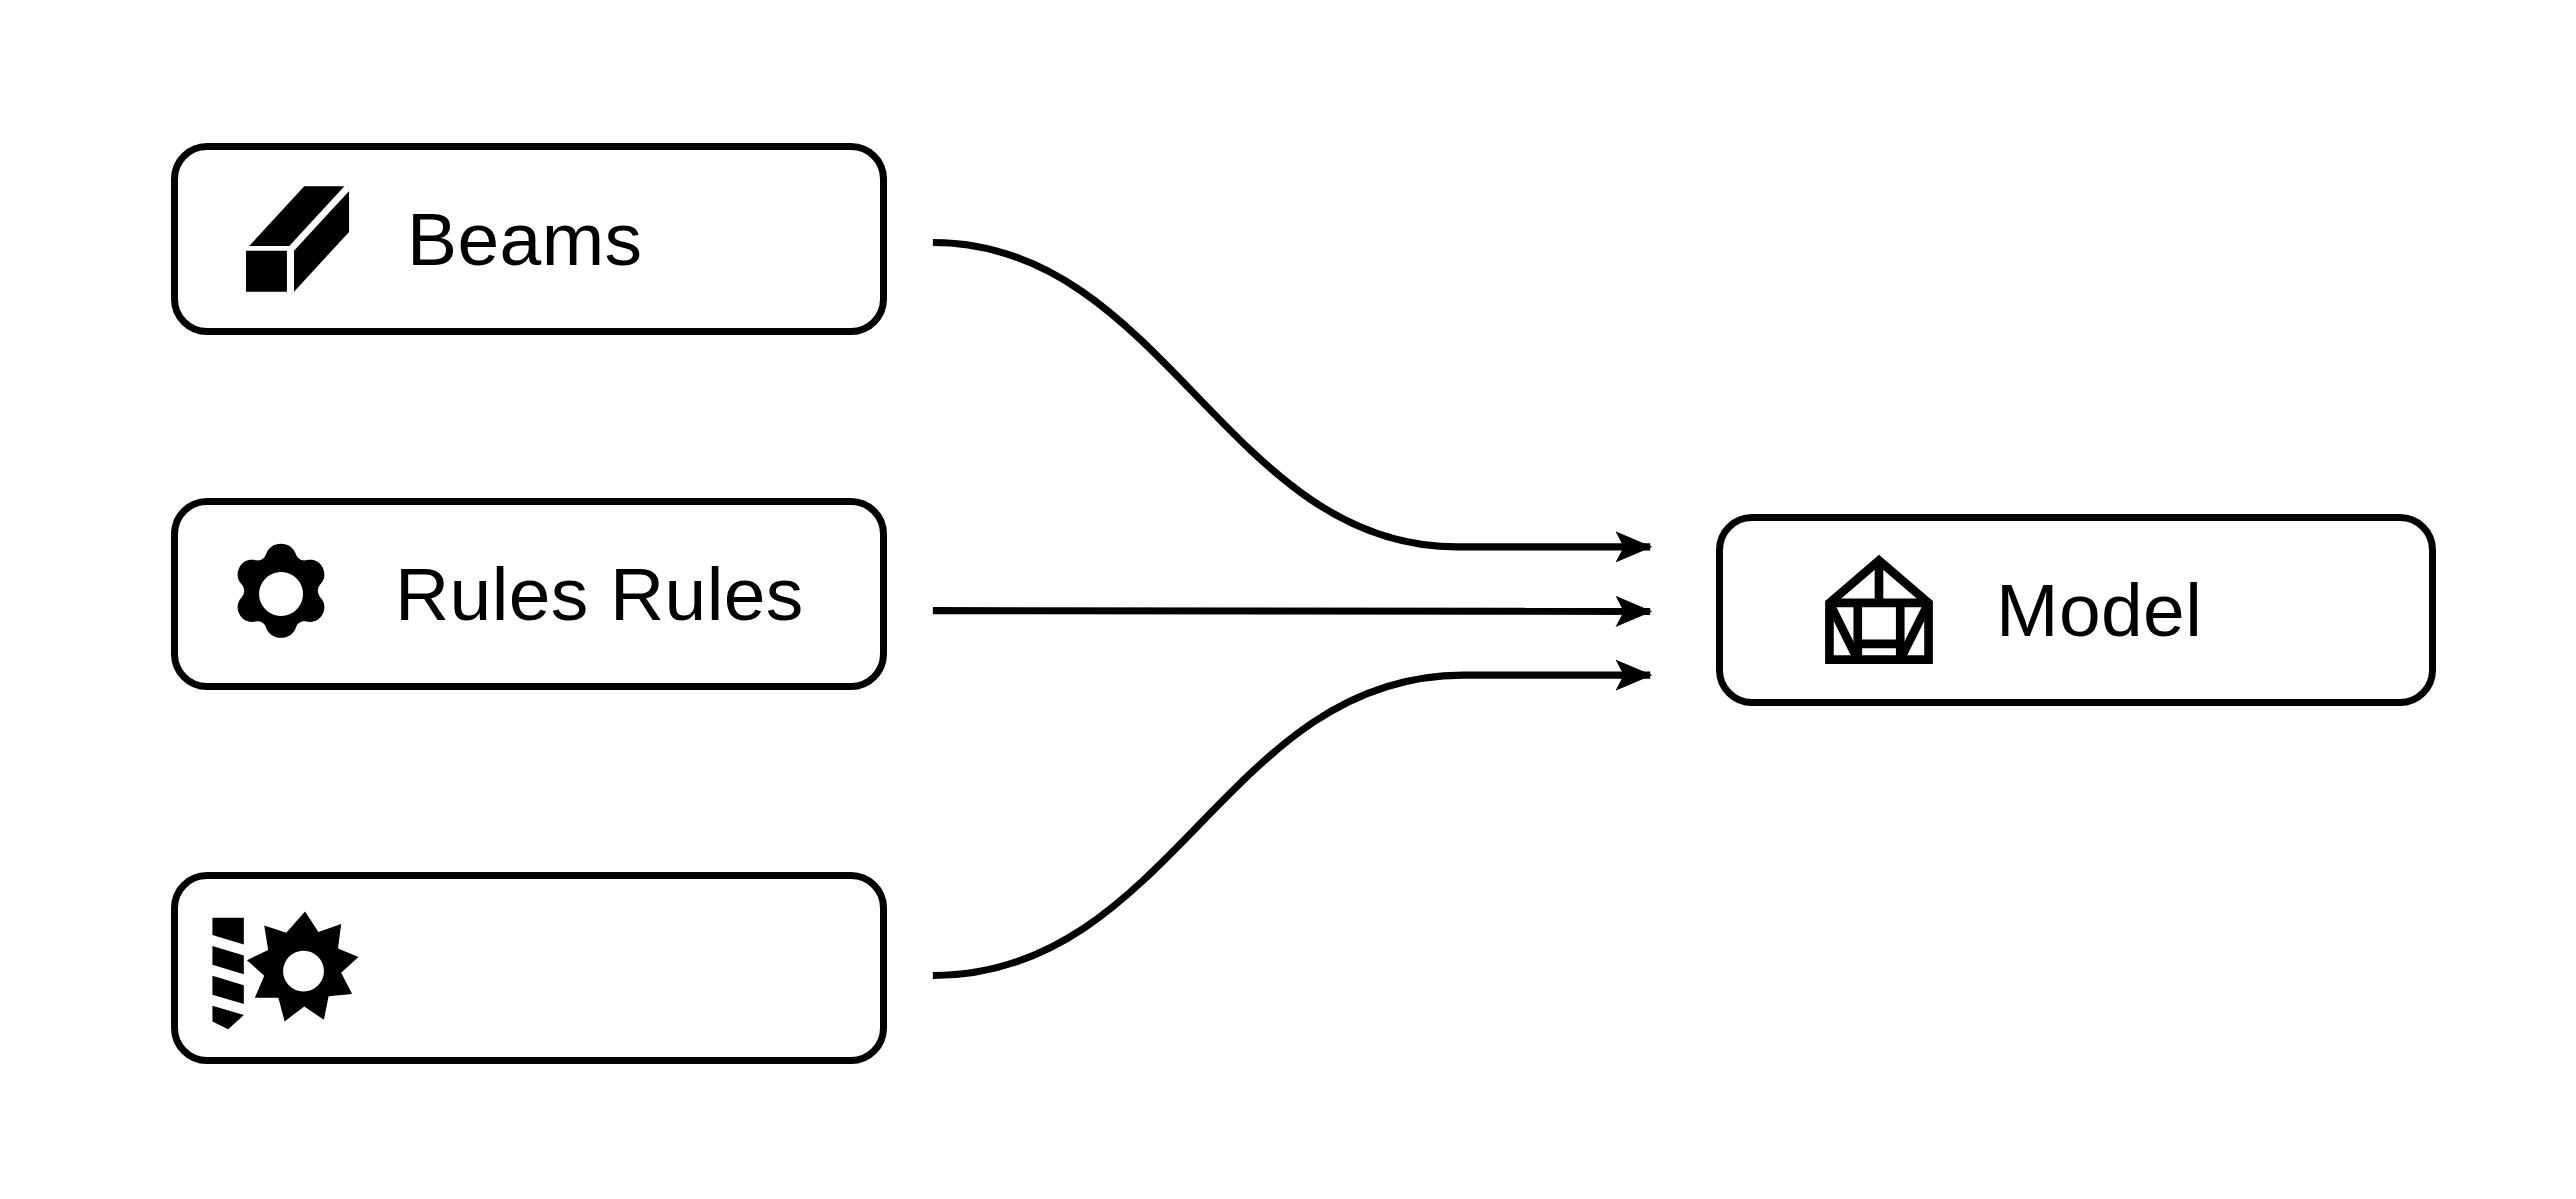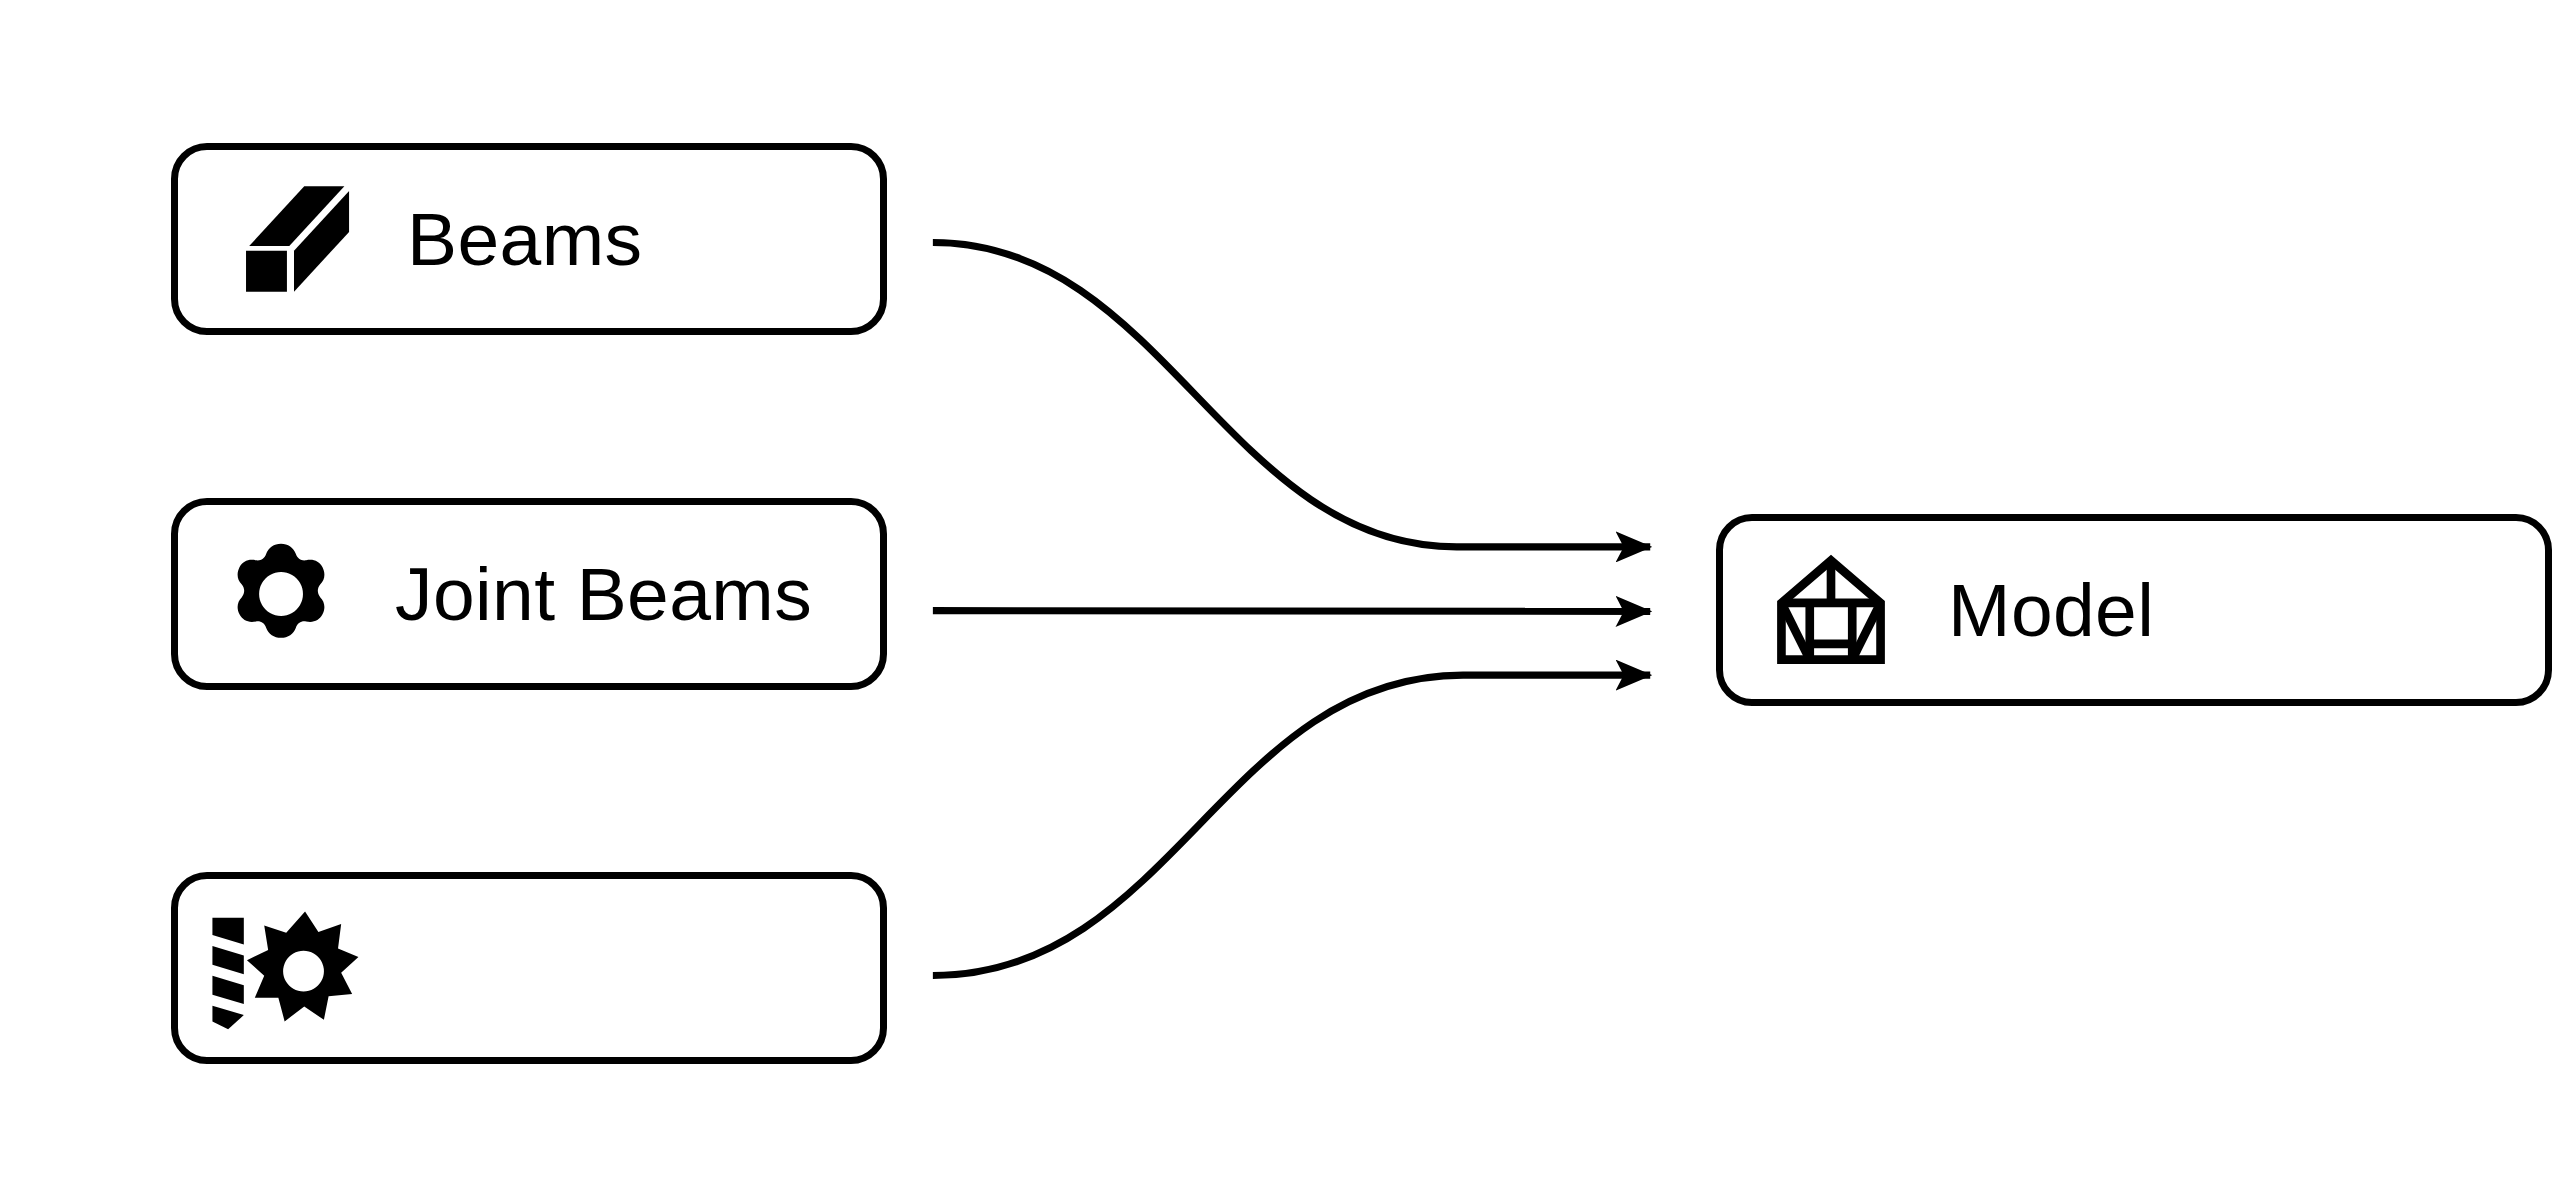--- a/index.html
+++ b/index.html
@@ -35,21 +35,21 @@
   .node-label {
     font-size: 75px;
     line-height: 1;
     color: #000000;
     letter-spacing: 0.4px;
     white-space: nowrap;
   }
   #node-beams      { left: 171px; top: 143px;  width: 716px; height: 192px; }
   #node-jointrules { left: 171px; top: 498px;  width: 716px; height: 192px; }
   #node-features   { left: 171px; top: 872px; width: 716px; height: 192px; }
-  #node-model      { left: 1716px; top: 514px; width: 836px; height: 192px; }
+  #node-model      { left: 1716px; top: 514px; width: 720px; height: 192px; padding-left: 48px; }
 
   #node-beams .node-icon      { width: 134px; height: 118px; margin-left: 38px; }
   #node-beams .node-label     { margin-left: 57px; }
   #node-jointrules .node-icon { width: 102px; height: 118px; margin-left: 52px; }
   #node-jointrules .node-label{ margin-left: 63px; }
   #node-features .node-icon   { width: 157px; height: 126px; margin-left: 25px; }
   #node-features .node-label  { margin-left: 28px; }
   #node-model .node-icon      { width: 118px; height: 118px; margin-left: 49px; }
   #node-model .node-label     { margin-left: 58px; }
 
@@ -114,21 +114,21 @@
           c -6 -6 -7 -14 -3 -22
           c 4 -8 12 -11 21 -9
           c 6 1 11 -2 13 -8
           c 3 -8 10 -13 19 -13
           Z
           M 60 42
           a 28 28 0 1 0 0.1 0
           Z"></path>
       </svg>
     </span>
-    <span class="node-label">Joint Beams</span>
+    <span class="node-label">Rules Rules</span>
   </div>
 
   <div class="node" id="node-features">
     <span class="node-icon">
       <svg viewBox="0 0 200 160" width="157" height="126" xmlns="http://www.w3.org/2000/svg">
 
         <g>
           <polygon points="12,16 52,16 52,50 12,38" fill="#000000"></polygon>
           <polygon points="12,52 52,64 52,88 12,76" fill="#000000"></polygon>
           <polygon points="12,90 52,102 52,126 12,114" fill="#000000"></polygon>

